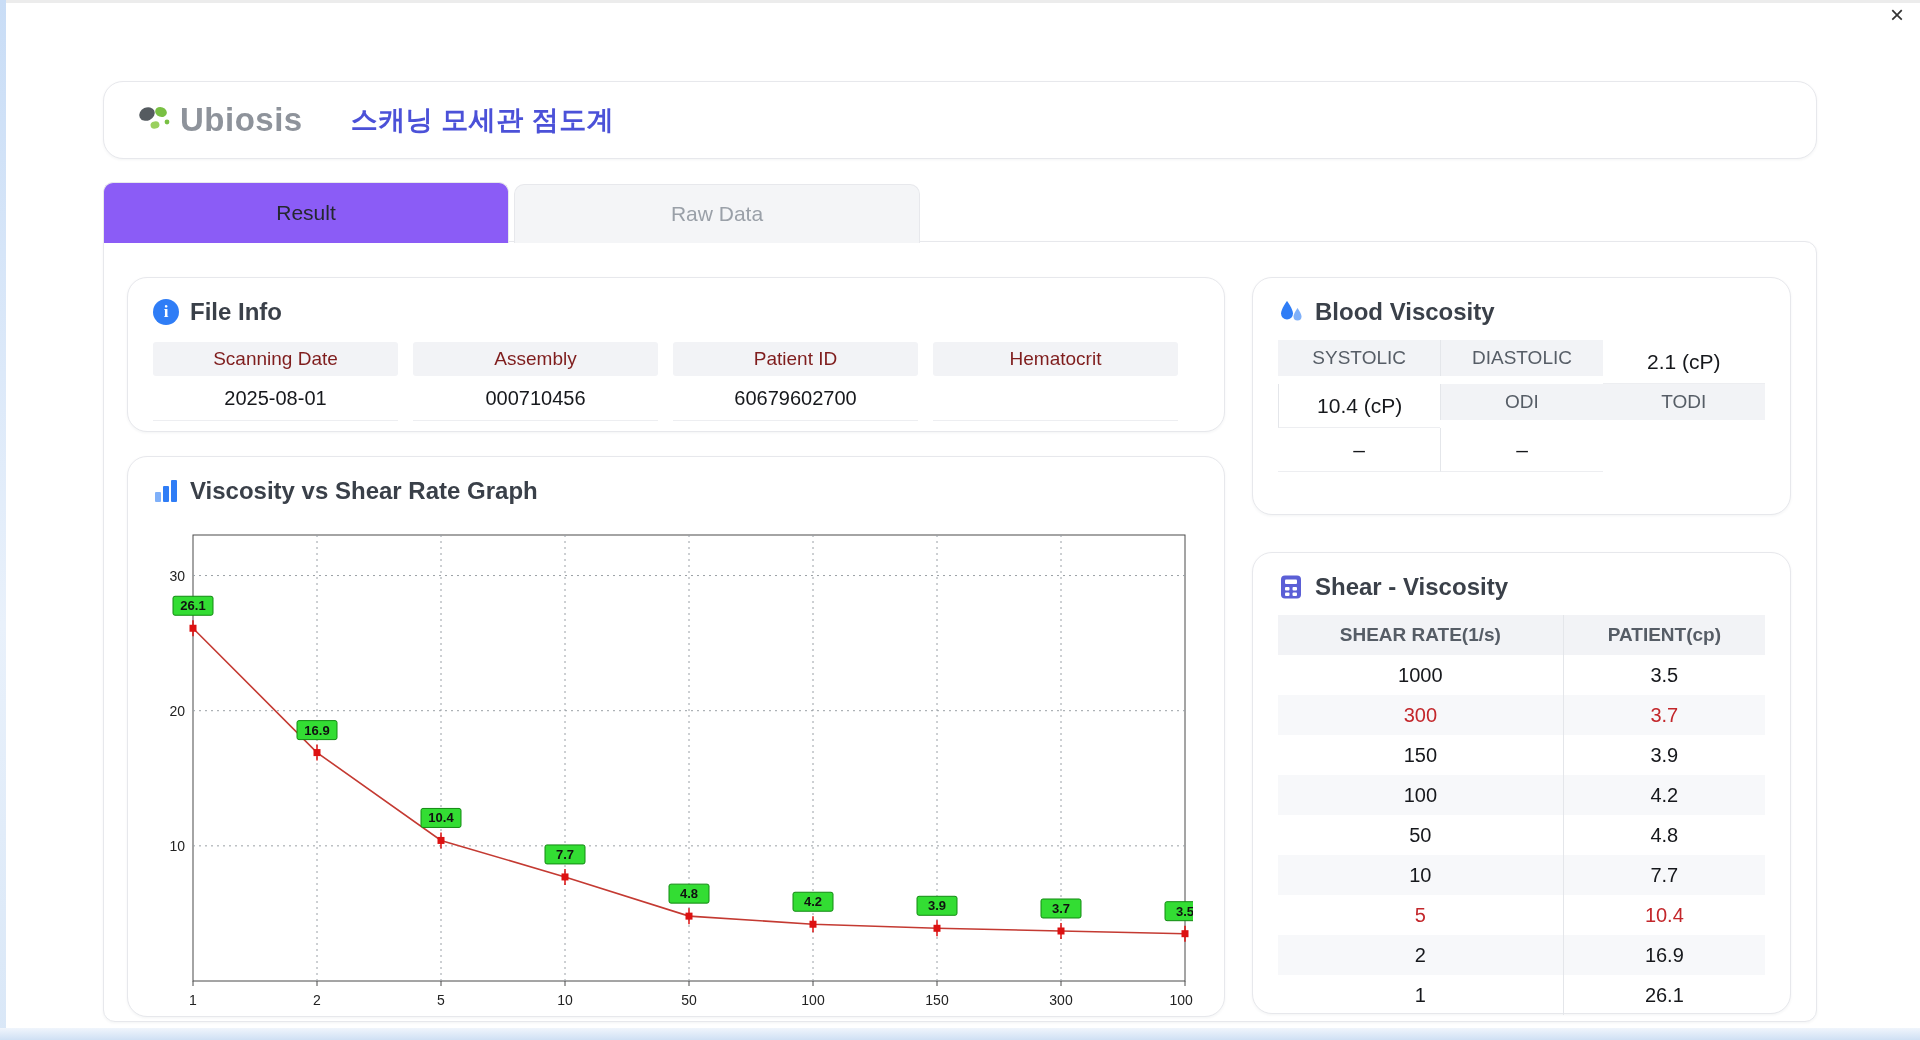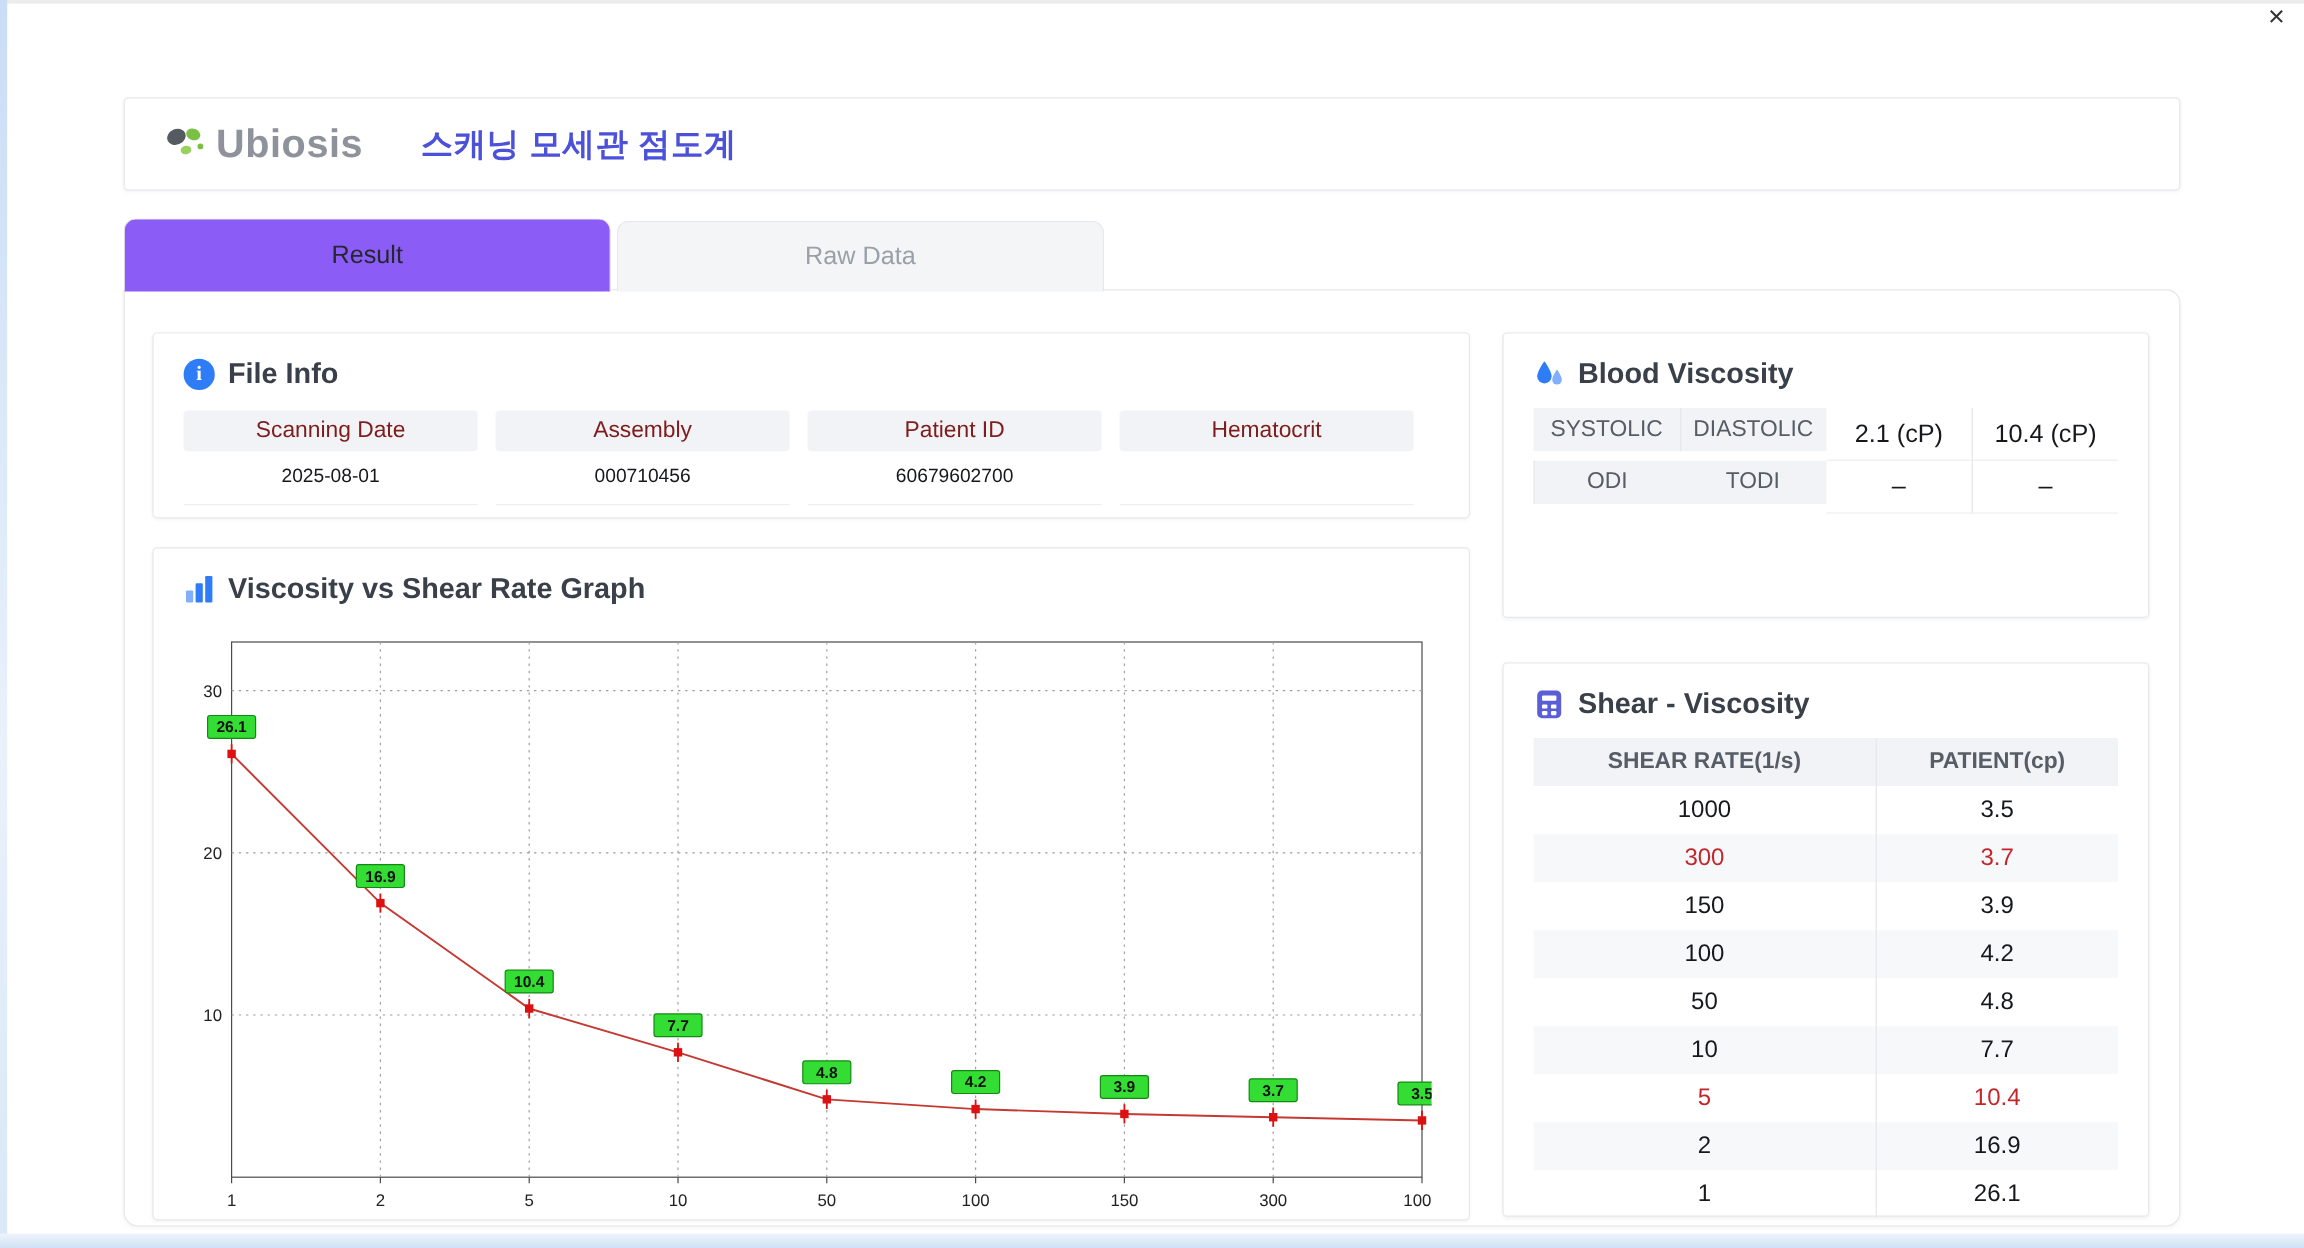--- a/index.html
+++ b/index.html
@@ -9,21 +9,21 @@
   }
   .left-strip { position:absolute; left:0; top:0; bottom:0; width:6px;
     background:linear-gradient(180deg,#c9ddf6 0%,#e9f1fb 60%,#d9e7f7 100%); }
   .bottom-strip { position:absolute; left:0; right:0; bottom:0; height:12px;
     background:linear-gradient(180deg,#f0f5fc,#cfe0f4); }
   .top-line { position:absolute; top:0; left:0; right:0; height:3px; background:#ececec; }
 
   .close-btn { position:absolute; top:1px; right:10px; font-size:24px; line-height:24px;
     color:#333; background:none; border:none; cursor:pointer; padding:2px 6px; }
 
-  .card { background:#fff; border:1px solid #e7e8ec; border-radius:4px;
+  .card { background:#fff; border:1px solid #e7e8ec; border-radius:20px;
     box-shadow:0 1px 3px rgba(20,30,60,.05); box-sizing:border-box; }
 
   
   .header-card { position:absolute; left:103px; top:81px; width:1714px; height:78px;
     display:flex; align-items:center; padding:0 30px; gap:48px; }
   .logo { display:flex; align-items:center; gap:6px; }
   .logo-text { font-size:33px; font-weight:600; color:#8e939b; letter-spacing:.5px; }
   .app-title { font-size:27px; font-weight:700; color:#4b51d8; letter-spacing:.5px; }
 
   
@@ -48,25 +48,25 @@
   .section-title { display:flex; align-items:center; gap:11px;
     font-size:24px; font-weight:700; color:#3a4049; }
   .icon-badge { width:26px; height:26px; border-radius:50%; background:#2f7df6;
     color:#fff; font-size:17px; font-weight:700; display:flex; align-items:center;
     justify-content:center; font-family:"Liberation Serif", serif; flex:0 0 auto; }
 
   
   .fields { margin-top:16px; display:grid; grid-template-columns:repeat(4,245px); gap:0 15px; }
   .field-label { background:#f2f3f6; height:34px; line-height:34px; text-align:center;
     color:#7f1d1d; font-size:19px; font-weight:500; border-radius:3px; }
-  .field-value { height:44px; line-height:44px; text-align:center; font-size:16px;
+  .field-value { height:44px; line-height:44px; text-align:center; font-size:20px;
     color:#16181c; border-bottom:1px solid #edeef1; }
 
   
-  .bv-grid { margin-top:14px; display:grid; grid-template-columns:1fr 1fr 1fr 1fr; }
+  .bv-grid { margin-top:14px; display:grid; grid-template-columns:1fr 1fr 1fr; }
   .bv-grid > div { text-align:center; box-sizing:border-box; }
   .bv-head { background:#f2f3f6; height:36px; line-height:36px; color:#565d66;
     font-size:19px; font-weight:500; }
   .bv-val { height:44px; line-height:44px; font-size:21px; color:#16181c;
     border-bottom:1px solid #edeef1; }
   .bv-col2 { border-left:1px solid #e4e6ea; }
 
   
   .sv-table { width:100%; border-collapse:collapse; margin-top:14px; }
   .sv-table th { background:#f2f3f6; height:38px; font-size:19px; color:#565d66;

